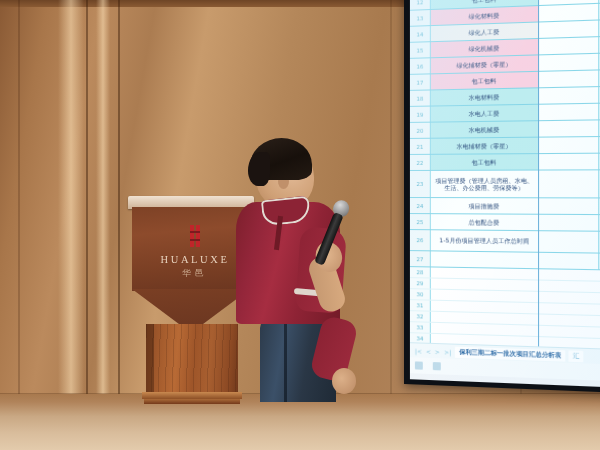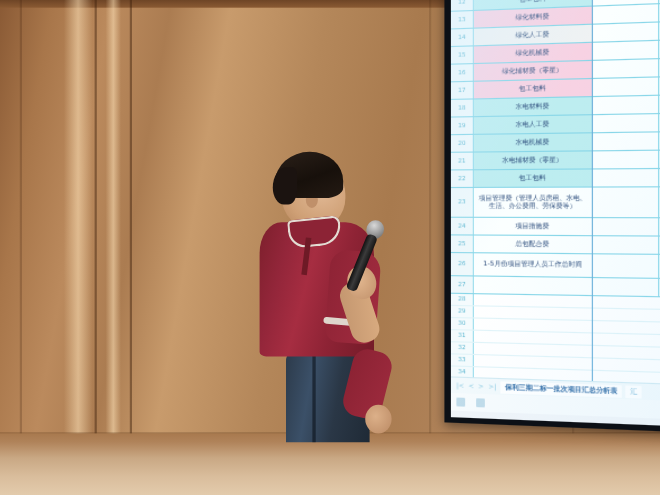--- a/index.html
+++ b/index.html
@@ -147,20 +147,40 @@
   <div class="wall-high" style="left:58px;width:26px;"></div>
   <div class="wall-high" style="left:96px;width:14px;"></div>
   <div class="wall-seam" style="left:86px;"></div>
   <div class="wall-seam" style="left:118px;"></div>
   <div class="wall-seam" style="left:18px;opacity:.5;"></div>
   <div class="wall-seam" style="left:390px;opacity:.35;"></div>
   <div class="wall-seam" style="left:520px;top:384px;opacity:.3;"></div>
   <div class="baseboard"></div>
   <div class="floorline"></div>
 
+  <div class="podium">
+    <div class="podium-top"></div>
+    <div class="podium-rightedge"></div>
+    <div class="podium-face">
+      <div class="logo-wrap">
+        <div class="logo-mark">
+          <i></i><i></i><i></i><i></i>
+        </div>
+        <div class="logo-word">HUALUXE</div>
+        <div class="logo-cn">华邑</div>
+      </div>
+    </div>
+    <div class="podium-vee"></div>
+    <div class="podium-body">
+      <div class="podium-grain"></div>
+    </div>
+    <div class="podium-leftdark"></div>
+    <div class="podium-base"></div>
+    <div class="podium-base2"></div>
+  </div>
 
   <div class="person">
     <div class="legs"></div>
     <div class="leg-seam"></div>
     <div class="torso"></div>
     <div class="arm-lo"></div>
     <div class="hand-lo"></div>
     <div class="neck"></div>
     <div class="head"></div>
     <div class="ear"></div>

